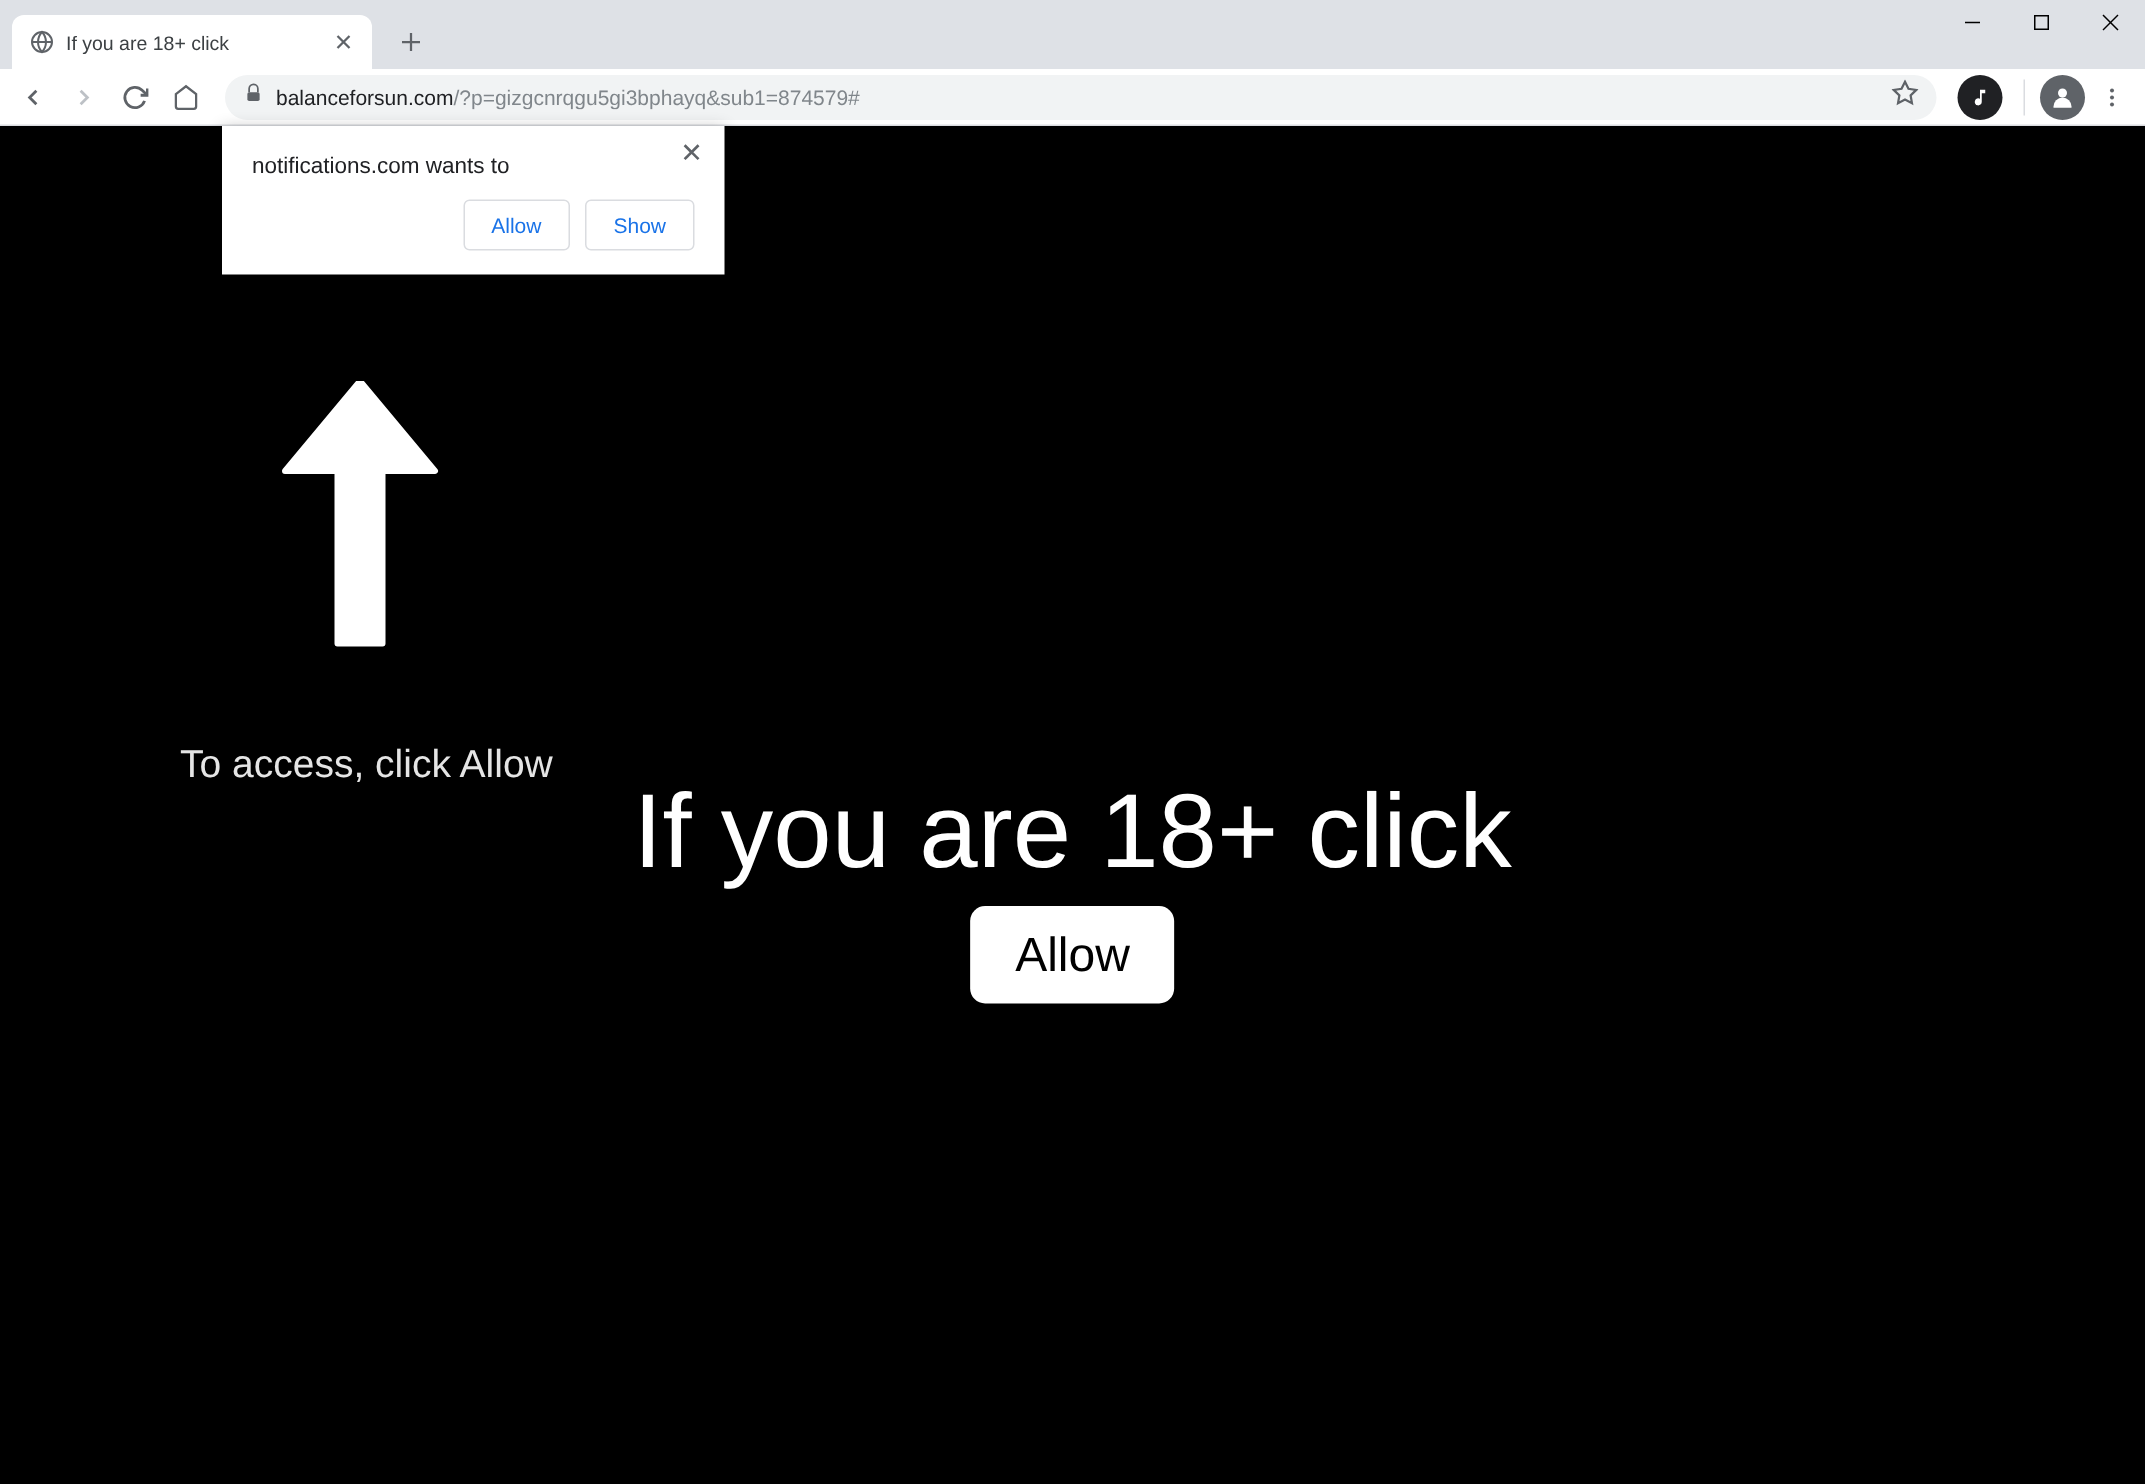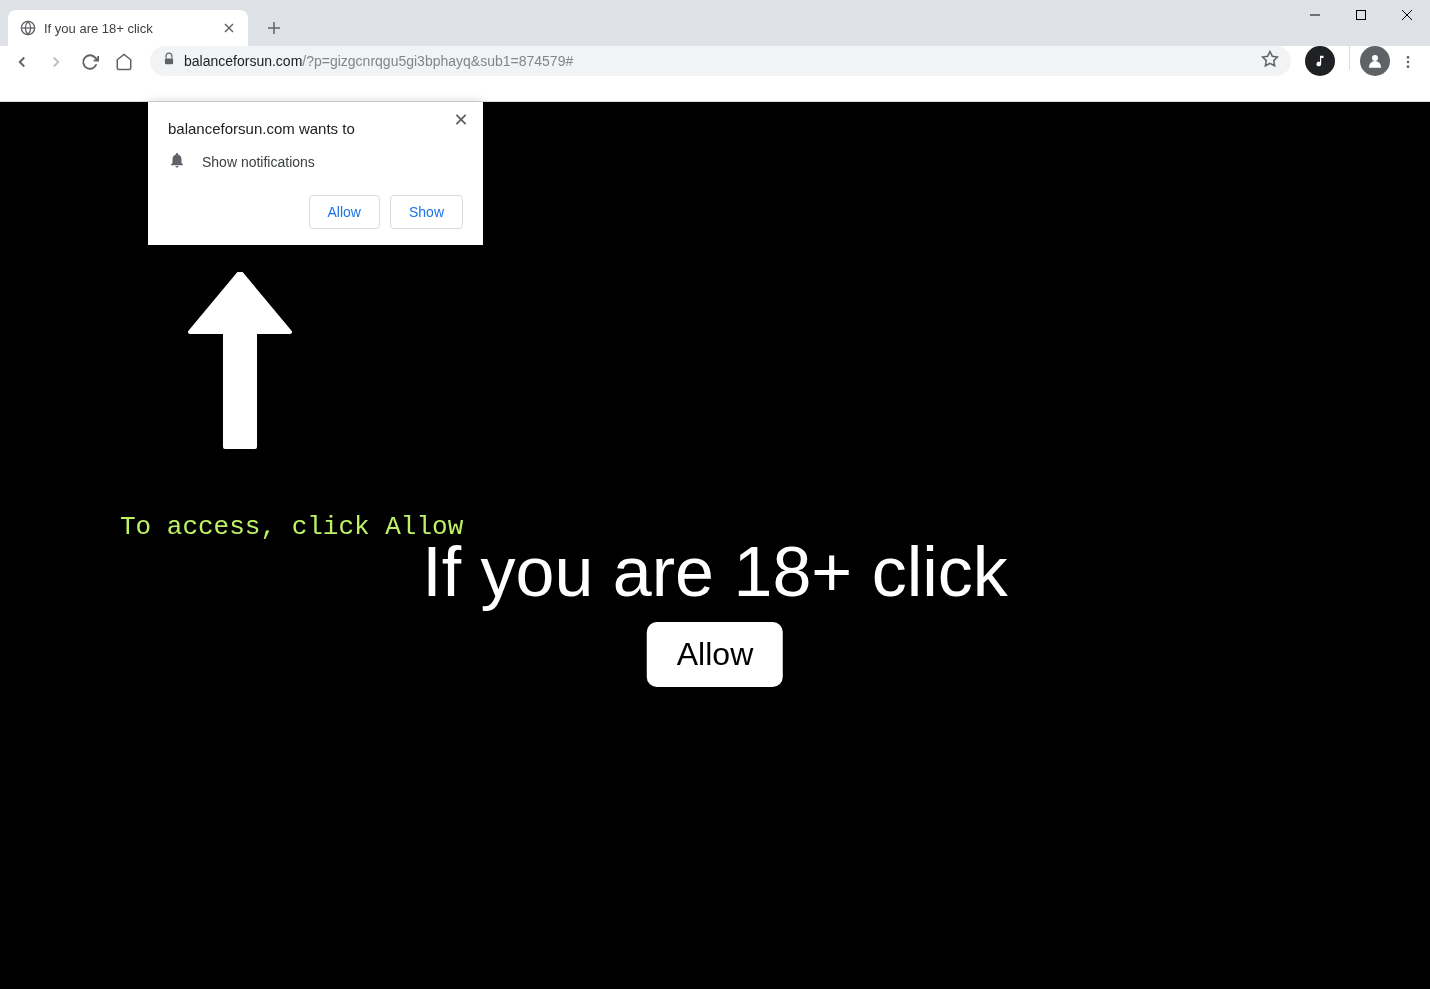--- a/index.html
+++ b/index.html
@@ -9,21 +9,21 @@
   .title-bar { height: 46px; background: #dee1e6; display: flex; align-items: flex-end; position: relative; }
   .tab { height: 36px; background: #fff; border-radius: 8px 8px 0 0; margin-left: 8px; display: flex; align-items: center; padding: 0 10px 0 12px; min-width: 240px; position: relative; }
   .tab .favicon { width: 16px; height: 16px; margin-right: 8px; display: flex; align-items: center; justify-content: center; }
   .tab .title { font-size: 13px; color: #3c4043; flex: 1; white-space: nowrap; overflow: hidden; text-overflow: ellipsis; }
   .tab .close { width: 18px; height: 18px; display: flex; align-items: center; justify-content: center; border-radius: 50%; cursor: pointer; }
   .new-tab { width: 28px; height: 28px; margin-left: 12px; margin-bottom: 4px; display: flex; align-items: center; justify-content: center; border-radius: 50%; cursor: pointer; }
   .window-controls { position: absolute; right: 0; top: 0; height: 30px; display: flex; }
   .win-btn { width: 46px; height: 30px; display: flex; align-items: center; justify-content: center; cursor: pointer; color: #5f6368; }
   
   
-  .toolbar { height: 56px; background: #fff; border-bottom: 1px solid #dadce0; display: flex; padding: 0 6px; gap: 2px; }
+  .toolbar { height: 38px; background: #fff; border-bottom: 1px solid #dadce0; display: flex; align-items: center; padding: 0 6px; gap: 2px; }
   .nav-btn { width: 32px; height: 32px; border-radius: 50%; display: flex; align-items: center; justify-content: center; cursor: pointer; color: #5f6368; }
   .nav-btn.disabled { color: #bdc1c6; cursor: default; }
   .omnibox { flex: 1; height: 30px; background: #f1f3f4; border-radius: 15px; margin: 0 8px; display: flex; align-items: center; padding: 0 12px; gap: 8px; }
   .omnibox .lock { color: #5f6368; }
   .omnibox .url { font-size: 14px; color: #202124; flex: 1; white-space: nowrap; overflow: hidden; }
   .omnibox .url .domain-part { color: #202124; }
   .omnibox .url .path-part { color: #80868b; }
   .omnibox .star { color: #5f6368; cursor: pointer; }
   .ext-btn { width: 30px; height: 30px; border-radius: 50%; background: #202124; display: flex; align-items: center; justify-content: center; cursor: pointer; color: #fff; margin: 0 4px; }
   .divider { width: 1px; height: 24px; background: #dadce0; margin: 0 8px; }
@@ -38,21 +38,21 @@
   .perm-prompt .origin { font-size: 15px; color: #202124; margin-bottom: 14px; }
   .perm-prompt .close-x { position: absolute; right: 12px; top: 8px; width: 20px; height: 20px; cursor: pointer; color: #5f6368; font-size: 18px; display: flex; align-items: center; justify-content: center; }
   .perm-prompt .perm-row { display: flex; align-items: center; gap: 16px; margin-bottom: 22px; }
   .perm-prompt .perm-row .bell { color: #5f6368; }
   .perm-prompt .perm-row .label { font-size: 14px; color: #3c4043; }
   .perm-prompt .actions { display: flex; justify-content: flex-end; gap: 10px; }
   .perm-prompt .actions button { padding: 8px 18px; font-size: 14px; border: 1px solid #dadce0; background: #fff; color: #1a73e8; border-radius: 4px; cursor: pointer; }
   
   
   .arrow-up { position: absolute; left: 180px; top: 170px; }
-  .access-text { position: absolute; left: 120px; top: 410px; color: #bef264; font-size: 26px; font-family: Liberation Mono, monospace; }
+  .access-text { position: absolute; left: 120px; top: 410px; color: #e5e5e5; font-size: 26px; font-family: Liberation Sans, sans-serif; }
   .main-heading { position: absolute; left: 0; right: 0; top: 430px; text-align: center; color: #fff; font-size: 70px; font-weight: 400; font-family: Arial, sans-serif; }
   .allow-big { position: absolute; left: 50%; transform: translateX(-50%); top: 520px; background: #fff; color: #000; font-size: 32px; padding: 14px 30px; border-radius: 10px; border: none; cursor: pointer; font-family: Arial, sans-serif; }
 </style>
 </head>
 <body>
 
 <div class="title-bar">
   <div class="tab">
     <span class="favicon">
       <svg width="16" height="16" viewBox="0 0 24 24" fill="none" stroke="#5f6368" stroke-width="2">
@@ -151,29 +151,21 @@
         <circle cx="12" cy="12" r="2"></circle>
         <circle cx="12" cy="19" r="2"></circle>
       </svg>
   </div>
 </div>
 
 <div class="content">
 
   <div class="perm-prompt">
     <div class="close-x">✕</div>
-    <div class="origin">balanceforsun.com wants to</div>
-    <div class="perm-row">
-      <span class="bell">
-        <svg width="18" height="18" viewBox="0 0 24 24" fill="#5f6368">
-            <path d="M12 22a2 2 0 0 0 2-2h-4a2 2 0 0 0 2 2zm6-6V11c0-3.07-1.63-5.64-4.5-6.32V4a1.5 1.5 0 0 0-3 0v.68C7.64 5.36 6 7.92 6 11v5l-2 2v1h16v-1l-2-2z"></path>
-          </svg>
-      </span>
-      <span class="label">Show notifications</span>
-    </div>
+    <div class="origin">notifications.com wants to</div>
     <div class="actions">
       <button>Allow</button>
       <button>Show</button>
     </div>
   </div>
 
   <div class="arrow-up">
     <svg width="120" height="180" viewBox="0 0 120 180" fill="#fff">
       <polygon points="60,0 110,60 75,60 75,175 45,175 45,60 10,60" stroke="#fff" stroke-width="4" stroke-linejoin="round"></polygon>
     </svg>

